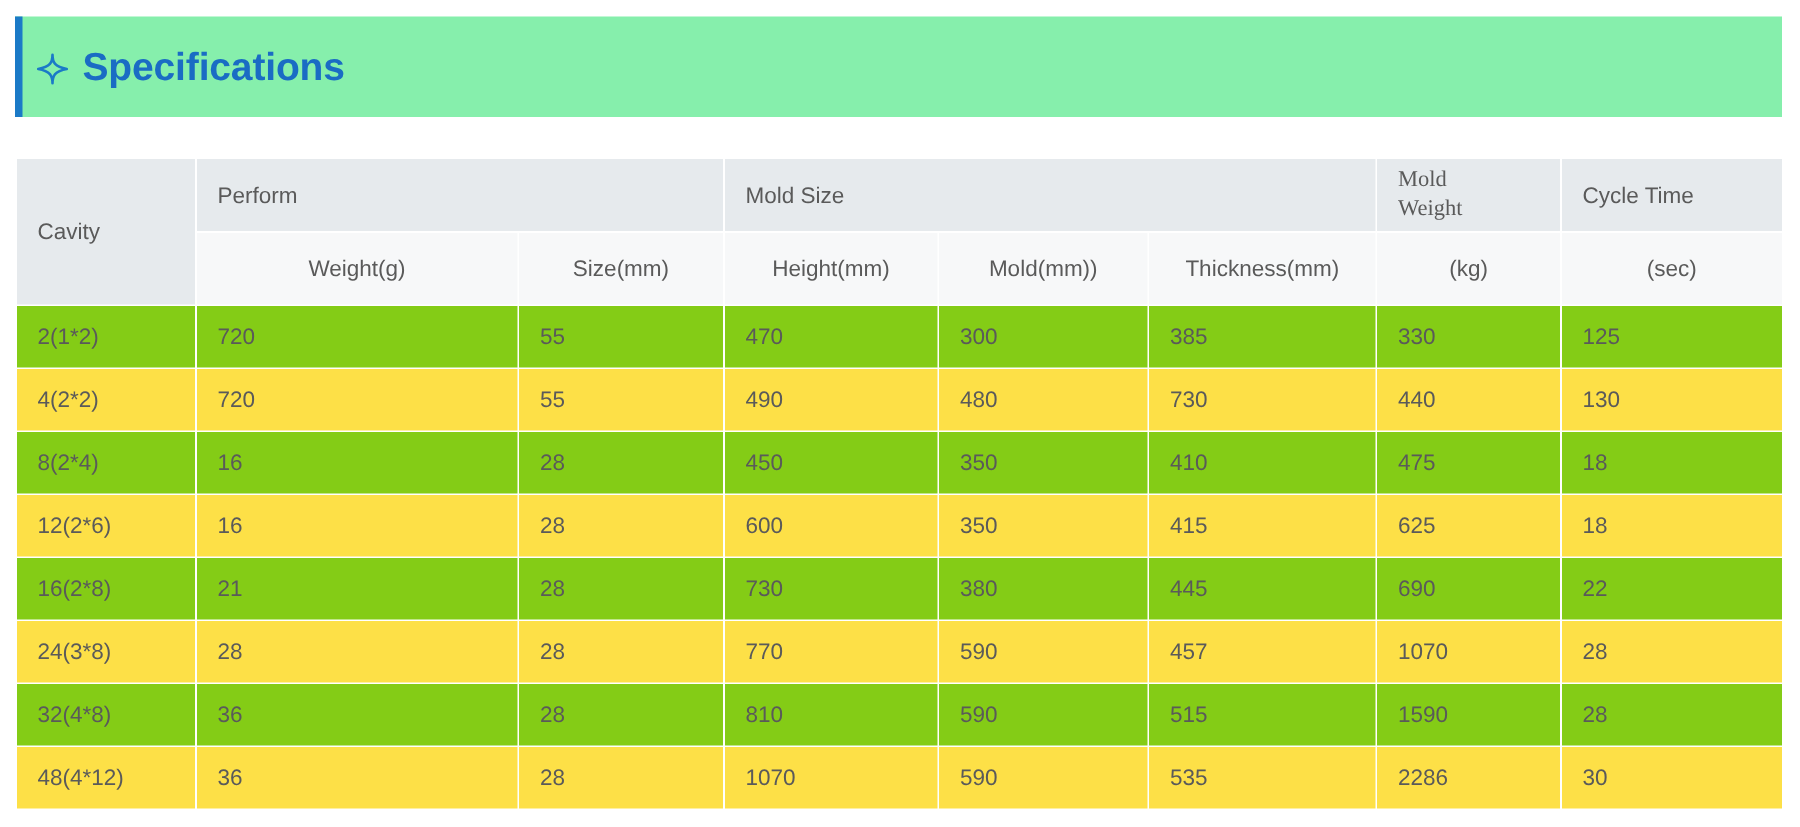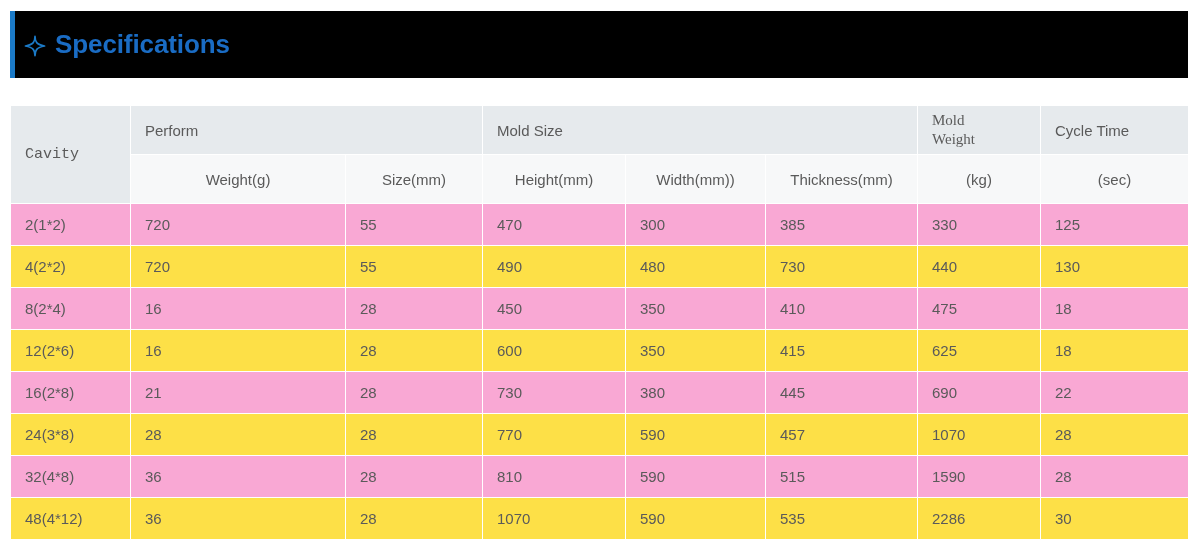--- a/index.html
+++ b/index.html
@@ -14,21 +14,21 @@
     overflow: hidden;
   }
 
   
   .section-header {
     position: absolute;
     left: 10px;
     top: 11px;
     width: 1178px;
     height: 67px;
-    background: #000000;
+    background: #86efac;
     display: flex;
     align-items: center;
     box-sizing: border-box;
   }
   .accent-bar {
     position: absolute;
     left: 0px;
     top: 0px;
     width: 5px;
     height: 67px;
@@ -88,28 +88,27 @@
   
   tr.hdr-sub th {
     background: #f7f8f9;
     height: 48px;
     text-align: center;
   }
   
   th.cavity-cell {
     background: #e6eaed;
     vertical-align: middle;
-    font-family: Liberation Mono, monospace;
   }
   
   tr.data-row td {
     height: 41px;
   }
   tr.data-row.odd td {
-    background: #f9a8d4;
+    background: #84cc16;
   }
   tr.data-row.even td {
     background: #fde047;
   }
 
   
   col.c-cavity    { width: 120px; }
   col.c-weight    { width: 215px; }
   col.c-neck      { width: 137px; }
   col.c-height    { width: 143px; }
@@ -152,21 +151,21 @@
         <th colspan="3">Mold Size</th>
         <th>
             <span style="display:block;line-height:19px;font-family:Liberation Serif, serif;">Mold<br>Weight</span>
           </th>
         <th>Cycle Time</th>
       </tr>
       <tr class="hdr-sub">
         <th>Weight(g)</th>
         <th>Size(mm)</th>
         <th>Height(mm)</th>
-        <th>Width(mm))</th>
+        <th>Mold(mm))</th>
         <th>Thickness(mm)</th>
         <th>(kg)</th>
         <th>(sec)</th>
       </tr>
     </thead>
     <tbody id="spec-body">
         <tr class="data-row odd">
           <td>2(1*2)</td>
           <td>720</td>
           <td>55</td>

